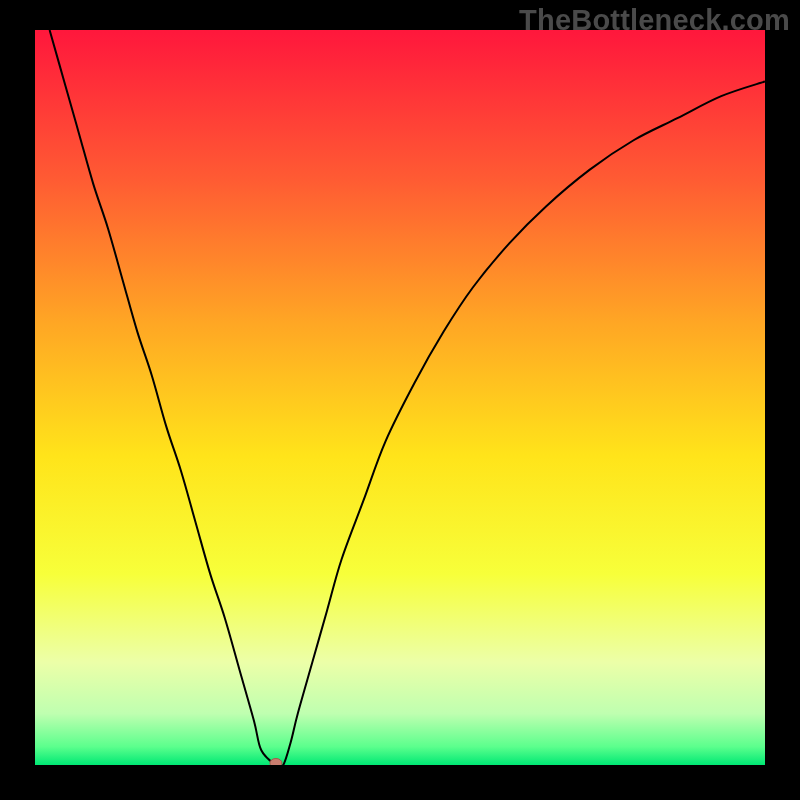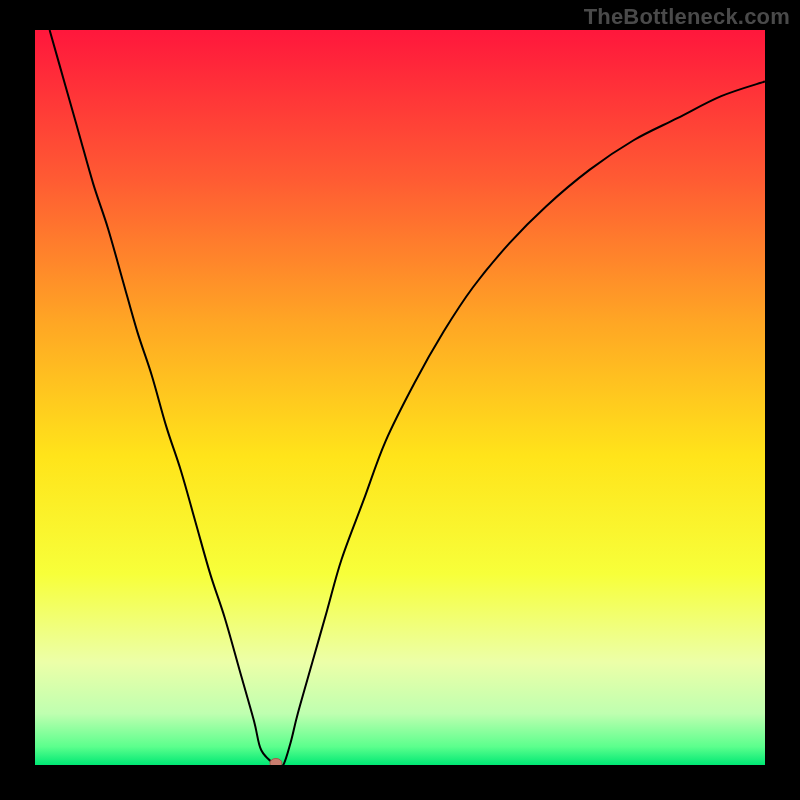--- a/index.html
+++ b/index.html
@@ -15,21 +15,21 @@
     position: relative;
     width: 800px;
     height: 800px;
     background: #000;
   }
   .watermark {
     position: absolute;
     top: 4px;
     right: 10px;
     color: #4a4a4a;
-    font-size: 22px;
+    font-size: 29px;
     font-weight: 600;
     letter-spacing: 0.2px;
     z-index: 5;
     user-select: none;
   }
   .plot {
     position: absolute;
     left: 35px;
     top: 30px;
     width: 730px;

